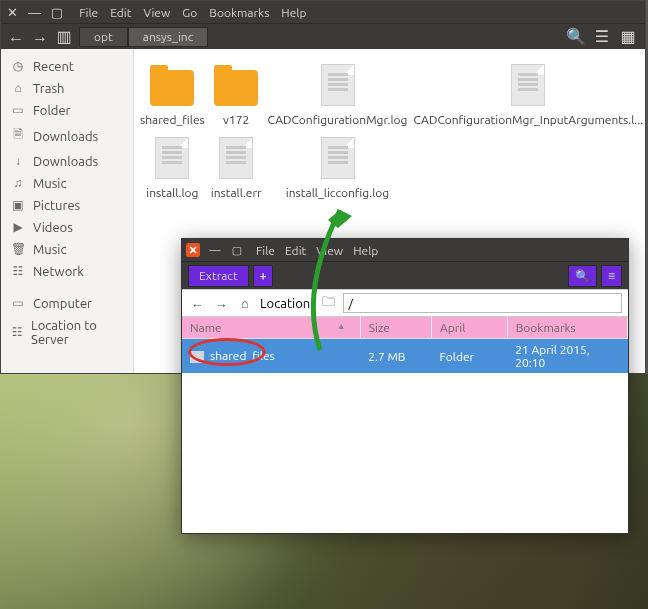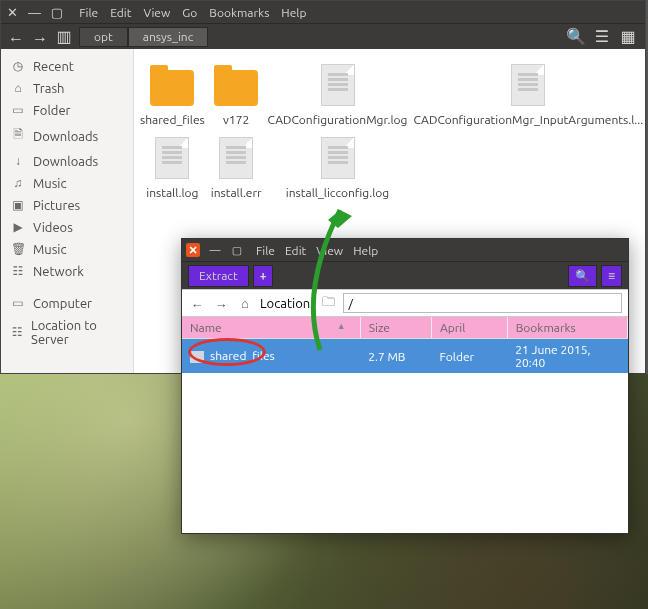--- a/index.html
+++ b/index.html
@@ -228,21 +228,21 @@
       <th style="width:16%">Size</th>
       <th style="width:17%">April</th>
       <th>Bookmarks</th>
     </tr>
       </thead>
     <tbody>
       <tr class="sel">
         <td><span class="fico-small"></span><span>shared_files</span></td>
         <td>2.7 MB</td>
         <td>Folder</td>
-        <td>21 June 2015, 20:40</td>
+        <td>21 April 2015, 20:10</td>
       </tr>
     </tbody>
   </table>
 </div>
 
 <svg class="arrow" style="top:190px; left:280px;" width="100" height="170">
   <path d="M 40 160 Q 20 100 60 20" stroke="#2a9d2a" stroke-width="5" fill="none"></path>
   <polygon points="60,20 48,30 58,38 72,26" fill="#2a9d2a"></polygon>
 </svg>
 <div class="circ" style="top:338px; left:188px;"></div>

